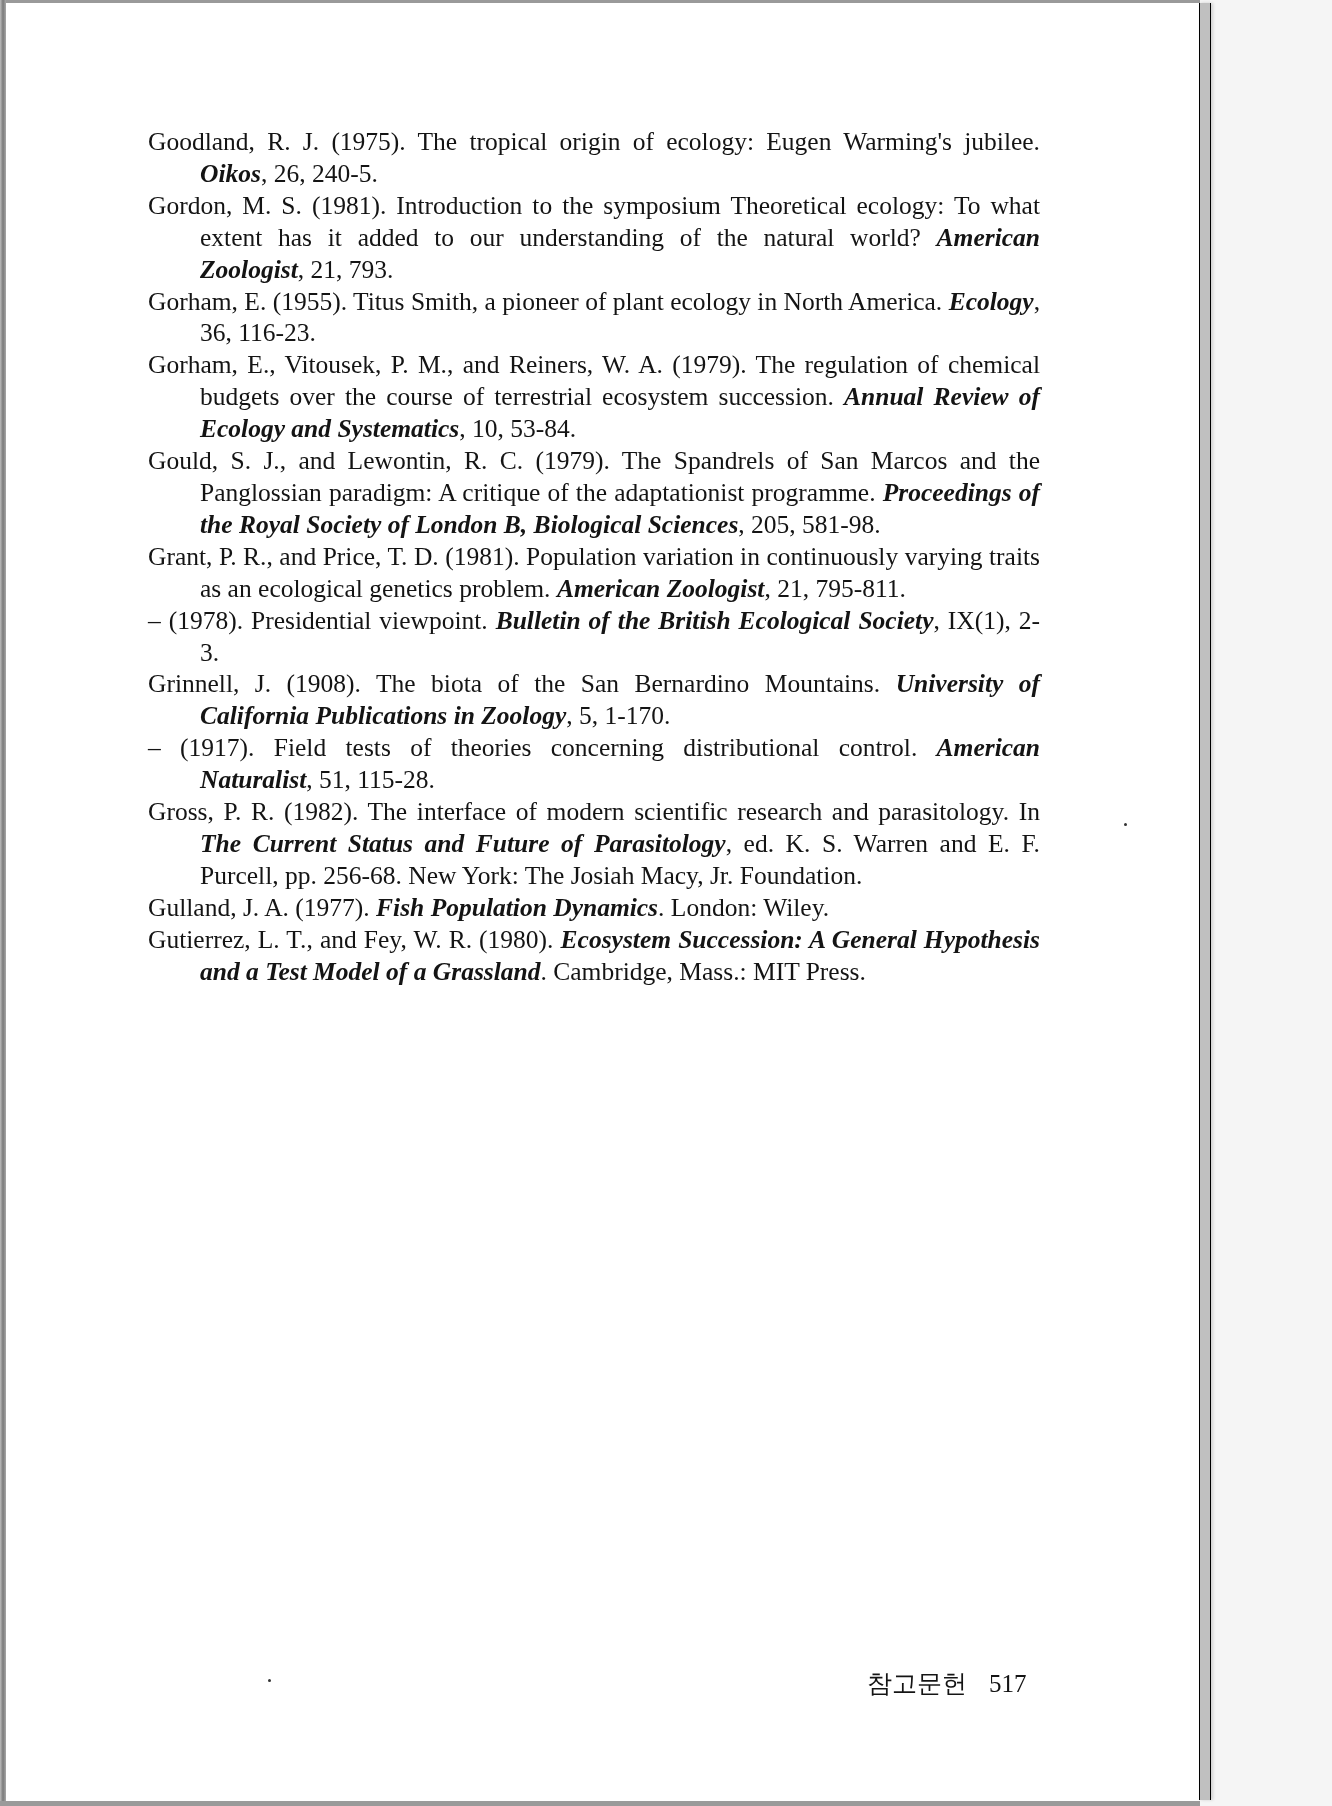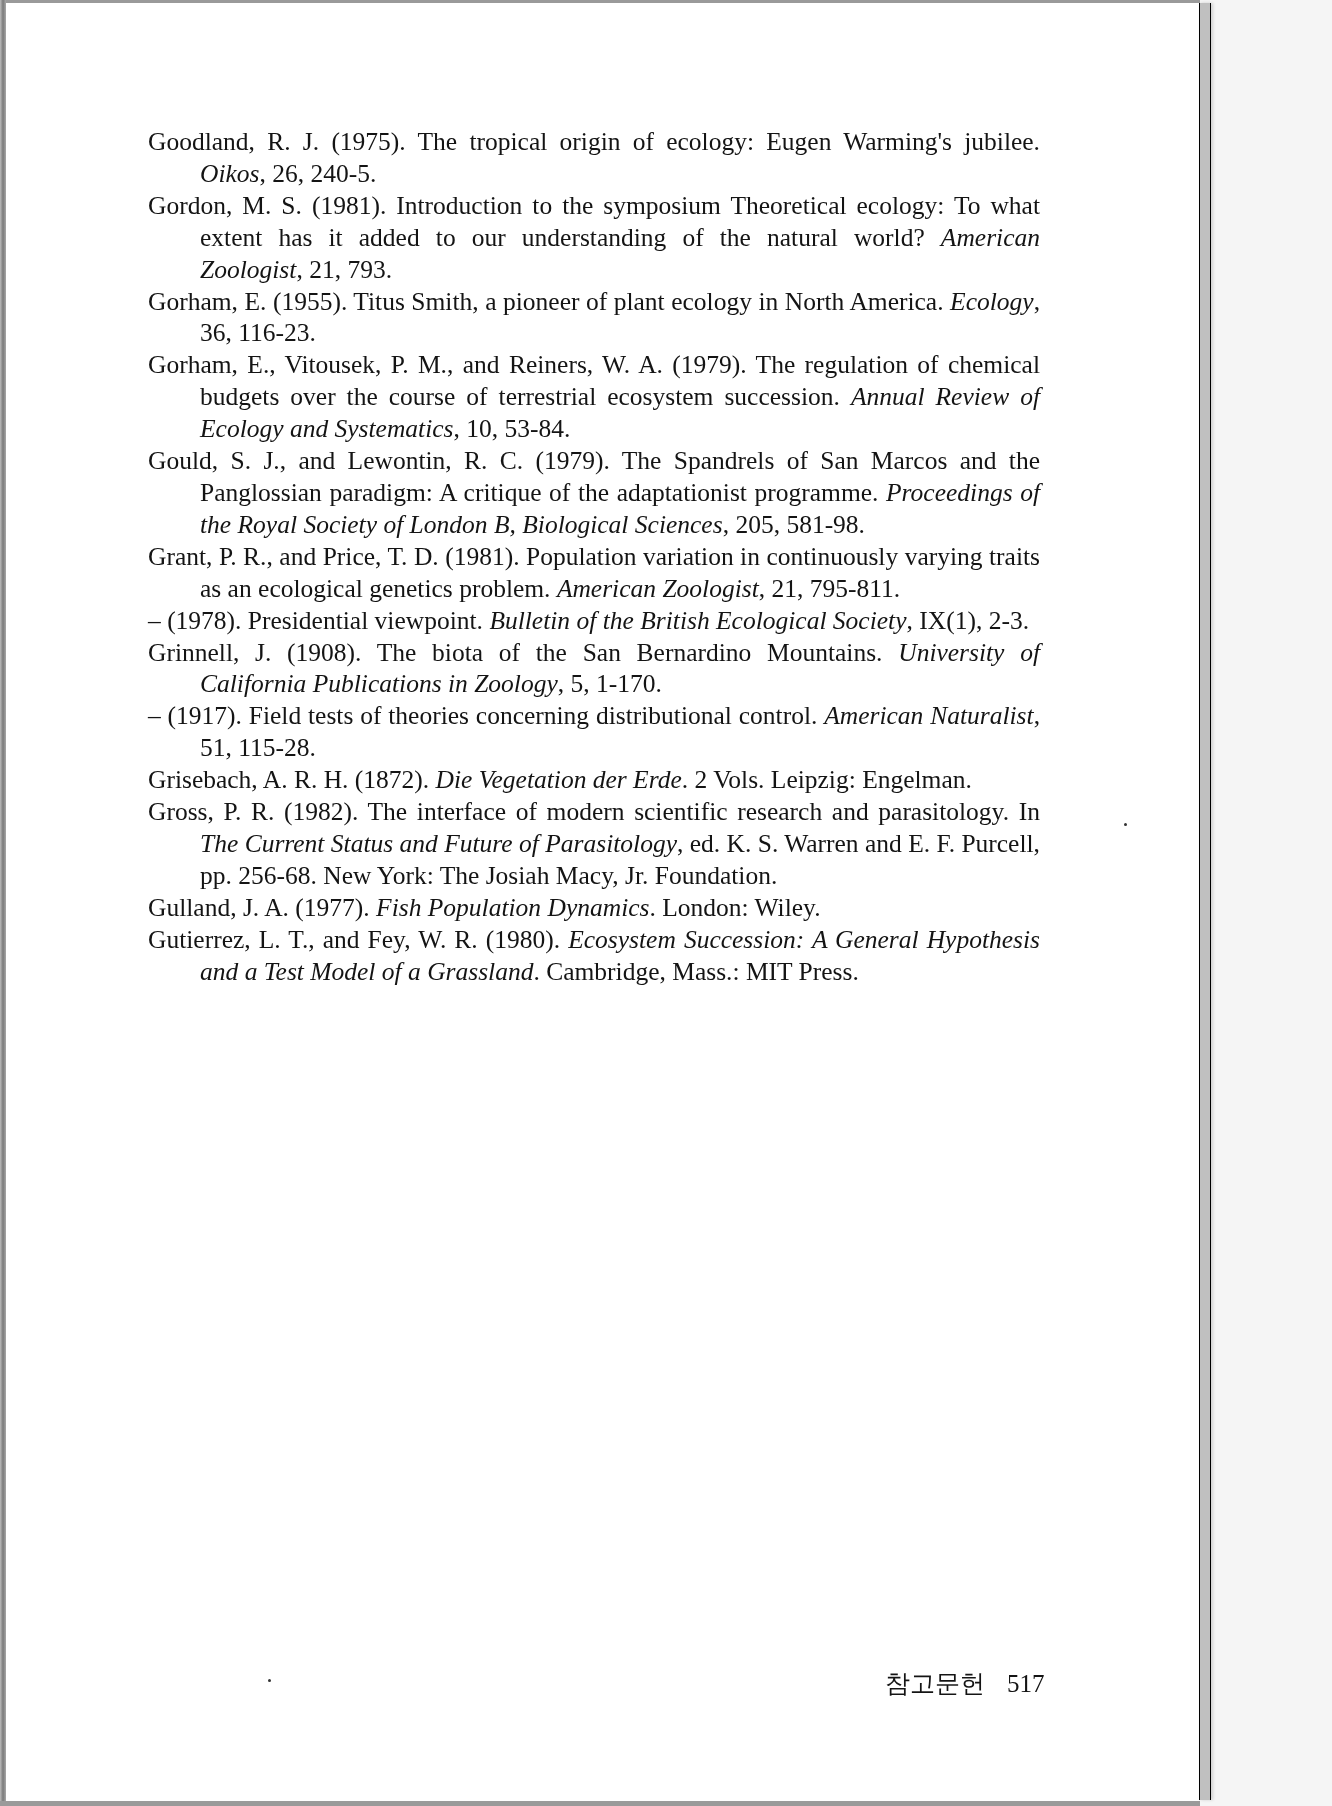--- a/index.html
+++ b/index.html
@@ -22,23 +22,23 @@
   }
   .refs {
     position: absolute; left: 148px; top: 126px; width: 892px;
     font-family: "Liberation Serif", "DejaVu Serif", serif;
     font-size: 25.5px; line-height: 31.9px; color: #141414;
   }
   .ref {
     padding-left: 52px; text-indent: -52px;
     text-align: justify; margin: 0;
   }
-  .ref i { font-style: italic; }
+  .ref i { font-style: italic; font-weight: bold; }
   .footer {
-    position: absolute; left: 885px; top: 1667px;
+    position: absolute; left: 867px; top: 1667px;
     font-family: "Liberation Serif", "DejaVu Serif", serif;
     font-size: 25px; color: #141414; white-space: nowrap;
   }
   .footer .label { margin-right: 22px; }
   .speck { position: absolute; width: 3px; height: 3px; border-radius: 50%; background: #333; }
 </style>
 </head>
 <body>
 
 <div class="frame-top"></div>
@@ -50,21 +50,20 @@
 <div class="refs">
   <p class="ref"><span>Goodland, R. J. (1975). The tropical origin of ecology: Eugen Warming's jubilee. </span><i>Oikos</i><span>, 26, 240-5.</span></p>
   <p class="ref"><span>Gordon, M. S. (1981). Introduction to the symposium Theoretical ecology: To what extent has it added to our understanding of the natural world? </span><i>American Zoologist</i><span>, 21, 793.</span></p>
   <p class="ref"><span>Gorham, E. (1955). Titus Smith, a pioneer of plant ecology in North America. </span><i>Ecology</i><span>, 36, 116-23.</span></p>
   <p class="ref"><span>Gorham, E., Vitousek, P. M., and Reiners, W. A. (1979). The regulation of chemical budgets over the course of terrestrial ecosystem succession. </span><i>Annual Review of Ecology and Systematics</i><span>, 10, 53-84.</span></p>
   <p class="ref"><span>Gould, S. J., and Lewontin, R. C. (1979). The Spandrels of San Marcos and the Panglossian paradigm: A critique of the adaptationist programme. </span><i>Proceedings of the Royal Society of London B, Biological Sciences</i><span>, 205, 581-98.</span></p>
   <p class="ref"><span>Grant, P. R., and Price, T. D. (1981). Population variation in continuously varying traits as an ecological genetics problem. </span><i>American Zoologist</i><span>, 21, 795-811.</span></p>
   <p class="ref"><span>– (1978). Presidential viewpoint. </span><i>Bulletin of the British Ecological Society</i><span>, IX(1), 2-3.</span></p>
   <p class="ref"><span>Grinnell, J. (1908). The biota of the San Bernardino Mountains. </span><i>University of California Publications in Zoology</i><span>, 5, 1-170.</span></p>
   <p class="ref"><span>– (1917). Field tests of theories concerning distributional control. </span><i>American Naturalist</i><span>, 51, 115-28.</span></p>
-  <p class="ref"><span>Grisebach, A. R. H. (1872). </span><i>Die Vegetation der Erde</i><span>. 2 Vols. Leipzig: Engelman.</span></p>
   <p class="ref"><span>Gross, P. R. (1982). The interface of modern scientific research and parasitology. In </span><i>The Current Status and Future of Parasitology</i><span>, ed. K. S. Warren and E. F. Purcell, pp. 256-68. New York: The Josiah Macy, Jr. Foundation.</span></p>
   <p class="ref"><span>Gulland, J. A. (1977). </span><i>Fish Population Dynamics</i><span>. London: Wiley.</span></p>
   <p class="ref"><span>Gutierrez, L. T., and Fey, W. R. (1980). </span><i>Ecosystem Succession: A General Hypothesis and a Test Model of a Grassland</i><span>. Cambridge, Mass.: MIT Press.</span></p>
 </div>
 
 <div class="footer">
   <span class="label">참고문헌</span><span>517</span>
 </div>
 
 <div class="speck" style="left:1124px; top:823px;"></div>

